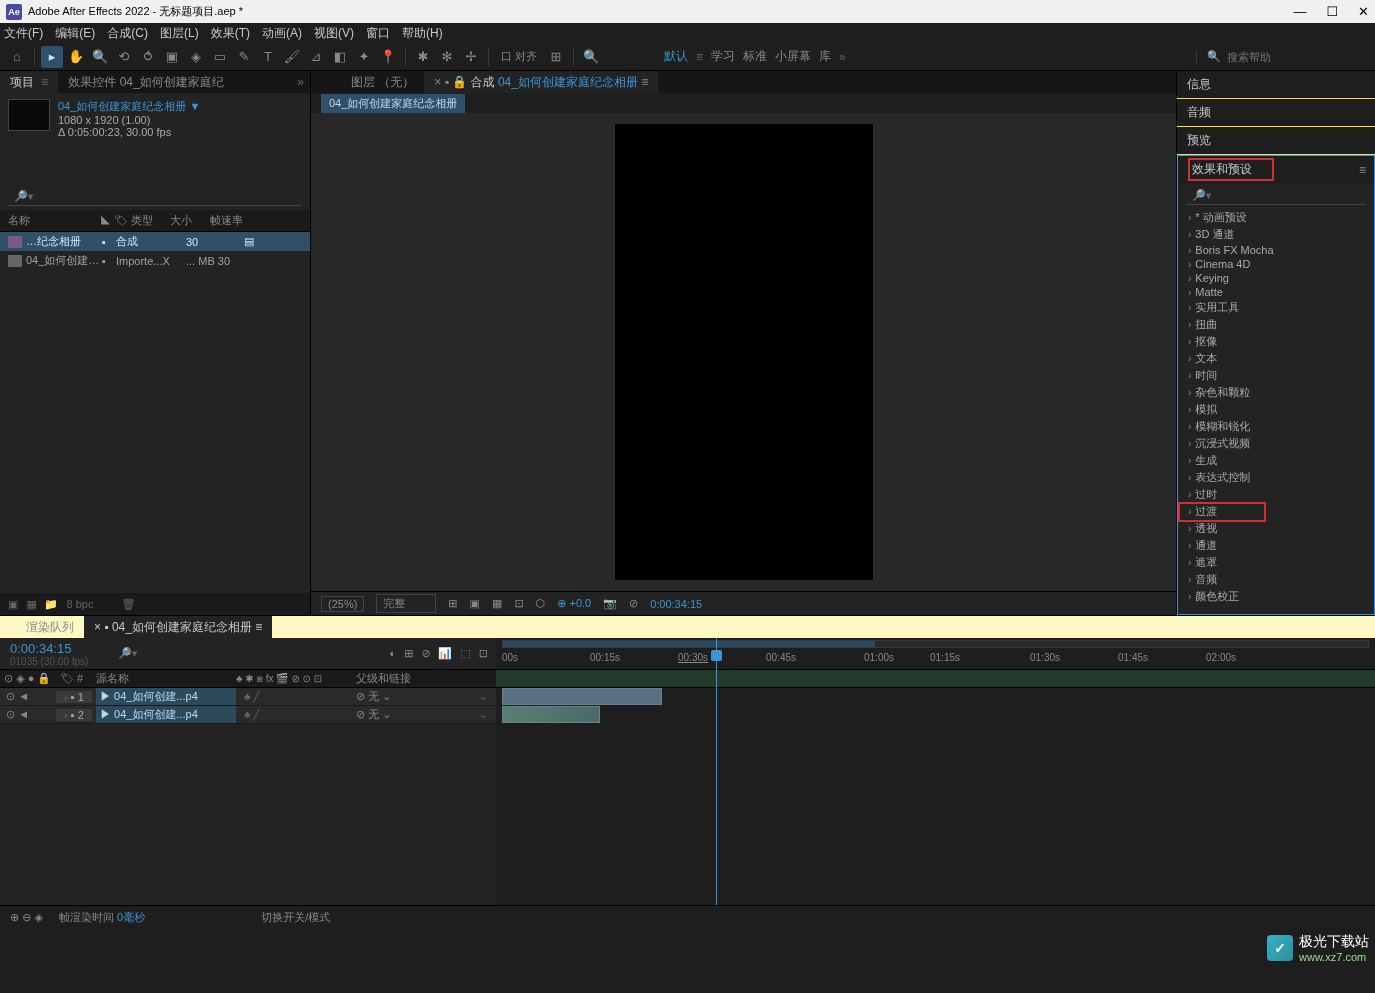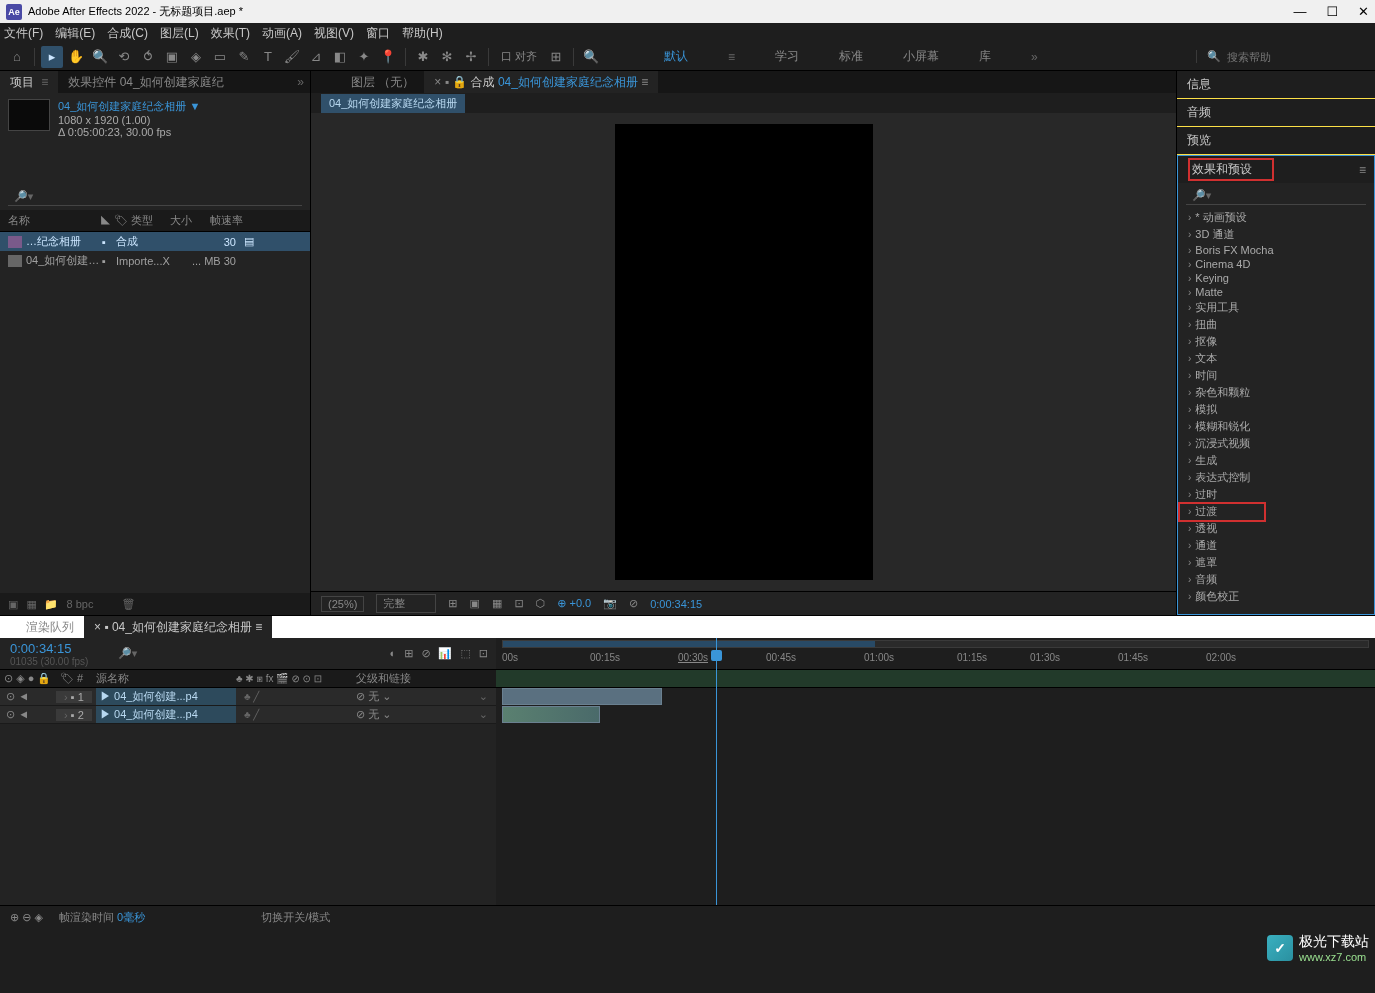--- a/index.html
+++ b/index.html
@@ -12,21 +12,21 @@
 .titlebar .win-ctrl span { cursor: default; }
 
 
 .menubar { height: 20px; background: #1e1e1e; display: flex; align-items: center; padding: 0 4px; gap: 12px; font-size: 12px; color: #c8c8c8; }
 
 
 .toolbar { height: 28px; background: #1e1e1e; border-bottom: 1px solid #000; display: flex; align-items: center; padding: 0 6px; gap: 2px; }
 .tool-btn { width: 22px; height: 22px; display: flex; align-items: center; justify-content: center; color: #888; font-size: 13px; }
 .tool-btn.active { background: #30506a; color: #cce6ff; border-radius: 2px; }
 .tool-sep { width: 1px; height: 18px; background: #3a3a3a; margin: 0 4px; }
-.workspace-tabs { margin-left: 60px; display: flex; gap: 40px; font-size: 12px; align-items: center; }
+.workspace-tabs { margin-left: 60px; display: flex; gap: 8px; font-size: 12px; align-items: center; }
 .workspace-tabs .ws { color: #888; }
 .workspace-tabs .ws.active { color: #3a95d8; }
 .search-help { margin-left: auto; display: flex; align-items: center; gap: 6px; color: #888; border-left: 1px solid #3a3a3a; padding-left: 10px; }
 .search-help input { background: transparent; border: none; color: #888; font-size: 12px; width: 120px; outline: none; }
 
 
 .main { display: flex; height: 544px; }
 .left-col { width: 310px; background: #232323; display: flex; flex-direction: column; }
 .center-col { flex: 1; background: #232323; display: flex; flex-direction: column; border-left: 1px solid #000; border-right: 1px solid #000; }
 .right-col { width: 198px; background: #232323; display: flex; flex-direction: column; }
@@ -41,21 +41,21 @@
 .proj-thumb { width: 42px; height: 32px; background: #0a0a0a; border: 1px solid #444; }
 .proj-info { font-size: 11px; color: #aaa; }
 .proj-info .title { color: #3a95d8; }
 .proj-search { margin: 4px 8px; padding: 2px 6px; border-bottom: 1px solid #444; color: #666; font-size: 11px; }
 .proj-cols { display: flex; background: #1a1a1a; padding: 3px 8px; font-size: 11px; color: #888; border-bottom: 1px solid #000; }
 .proj-cols span:nth-child(1){width:92px;} .proj-cols span:nth-child(2){width:70px;} .proj-cols span:nth-child(3){width:40px;} .proj-cols span:nth-child(4){width:50px;}
 .proj-row { display: flex; padding: 2px 8px; font-size: 11px; align-items: center; }
 .proj-row.sel { background: #30506a; color: #cce6ff; }
 .proj-row .ic { width: 14px; height: 12px; background: #666; margin-right: 4px; }
 .proj-row .ic.comp { background: #7a5a8a; }
-.proj-row span:nth-child(2){width:76px;overflow:hidden;} .proj-row span:nth-child(3){width:14px;} .proj-row span:nth-child(4){width:70px;} .proj-row span:nth-child(5){width:50px;text-align:right;}
+.proj-row span:nth-child(2){width:76px;overflow:hidden;} .proj-row span:nth-child(3){width:14px;} .proj-row span:nth-child(4){width:70px;} .proj-row span:nth-child(5){width:50px;}
 .proj-footer { margin-top: auto; height: 22px; background: #1a1a1a; display: flex; align-items: center; padding: 0 8px; gap: 8px; color: #666; font-size: 11px; }
 
 
 .comp-tabs { height: 22px; background: #161616; display: flex; align-items: center; font-size: 12px; }
 .comp-tabs .ct { padding: 3px 10px; color: #888; }
 .comp-tabs .ct.active { background: #232323; color: #c8c8c8; }
 .comp-name-bar { height: 20px; background: #1e1e1e; display: flex; align-items: center; padding: 0 10px; }
 .comp-name-bar .cn { background: #30506a; color: #b8d8f0; padding: 2px 8px; font-size: 11px; }
 .viewer { flex: 1; background: #282828; display: flex; align-items: center; justify-content: center; }
 .canvas { width: 258px; height: 456px; background: #000; }
@@ -70,21 +70,21 @@
 .highlight-red { border: 2px solid #d03030; }
 .effects-search { margin: 4px 8px; padding: 2px 6px; border-bottom: 1px solid #444; color: #666; font-size: 11px; }
 .effects-list { overflow-y: auto; max-height: 396px; }
 .eff-item { padding: 1px 10px; font-size: 11px; color: #aaa; display: flex; align-items: center; gap: 4px; }
 .eff-item::before { content: "›"; color: #888; font-size: 10px; }
 .eff-item.hl { position: relative; }
 .eff-item.hl::after { content: ""; position: absolute; left: 0; top: -1px; width: 84px; height: 16px; border: 2px solid #d03030; pointer-events: none; }
 
 
 .timeline { height: 290px; background: #1e1e1e; border-top: 1px solid #000; display: flex; flex-direction: column; }
-.tl-tabs { height: 22px; background: #ffffff; display: flex; align-items: center; font-size: 12px; }
+.tl-tabs { height: 22px; background: #fef9c3; display: flex; align-items: center; font-size: 12px; }
 .tl-tabs .tlt { padding: 3px 10px; color: #888; }
 .tl-tabs .tlt.active { background: #232323; color: #c8c8c8; }
 .tl-body { flex: 1; display: flex; }
 .tl-left { width: 496px; background: #232323; }
 .tl-right { flex: 1; background: #1e1e1e; position: relative; }
 .tl-header-row { height: 32px; display: flex; align-items: center; border-bottom: 1px solid #000; }
 .timecode { color: #3a95d8; font-size: 13px; padding: 0 10px; width: 110px; }
 .fps-text { color: #555; font-size: 10px; padding-left:10px; }
 .tl-search { flex: 1; padding: 0 8px; color: #666; }
 .tl-icons { display: flex; gap: 8px; padding: 0 8px; color: #888; }
@@ -354,21 +354,21 @@
     </div>
     <div class="tl-right">
       <div class="ruler">
         <div class="ruler-bar"></div>
         <div id="ruler-marks">
             <span class="ruler-mark" style="left: 6px;">00s</span>
             <span class="ruler-mark" style="left: 94px;">00:15s</span>
             <span class="ruler-mark" style="left: 182px; text-decoration: underline;">00:30s</span>
             <span class="ruler-mark" style="left: 270px;">00:45s</span>
             <span class="ruler-mark" style="left: 368px; text-align: right;">01:00s</span>
-            <span class="ruler-mark" style="left: 461px;">01:15s</span>
+            <span class="ruler-mark" style="left: 434px;">01:15s</span>
             <span class="ruler-mark" style="left: 534px;">01:30s</span>
             <span class="ruler-mark" style="left: 622px;">01:45s</span>
             <span class="ruler-mark" style="left: 710px;">02:00s</span>
           </div>
       </div>
       <div style="height:18px;background:#223a2a;border-bottom:1px solid #000;"></div>
       <div class="tl-track-area">
         <div class="tl-bar" style="left:6px;width:160px;top:0;"></div>
         <div class="tl-bar clip2" style="left:6px;width:98px;top:18px;"></div>
       </div>

